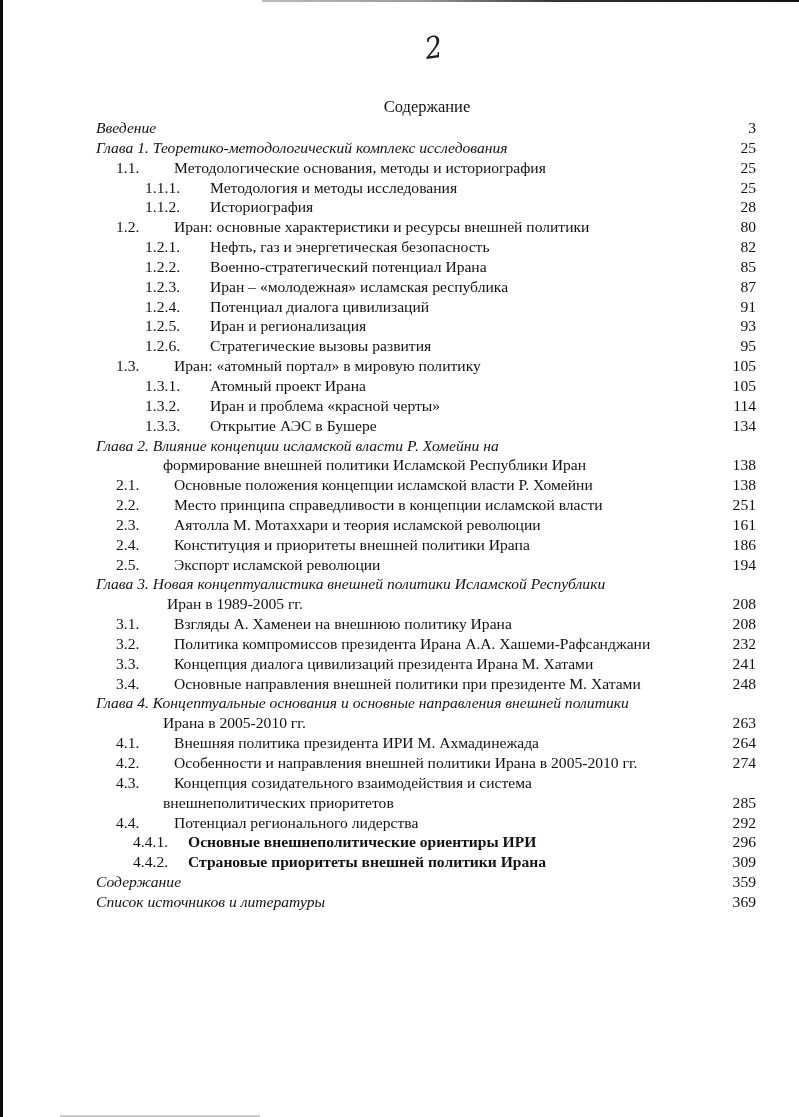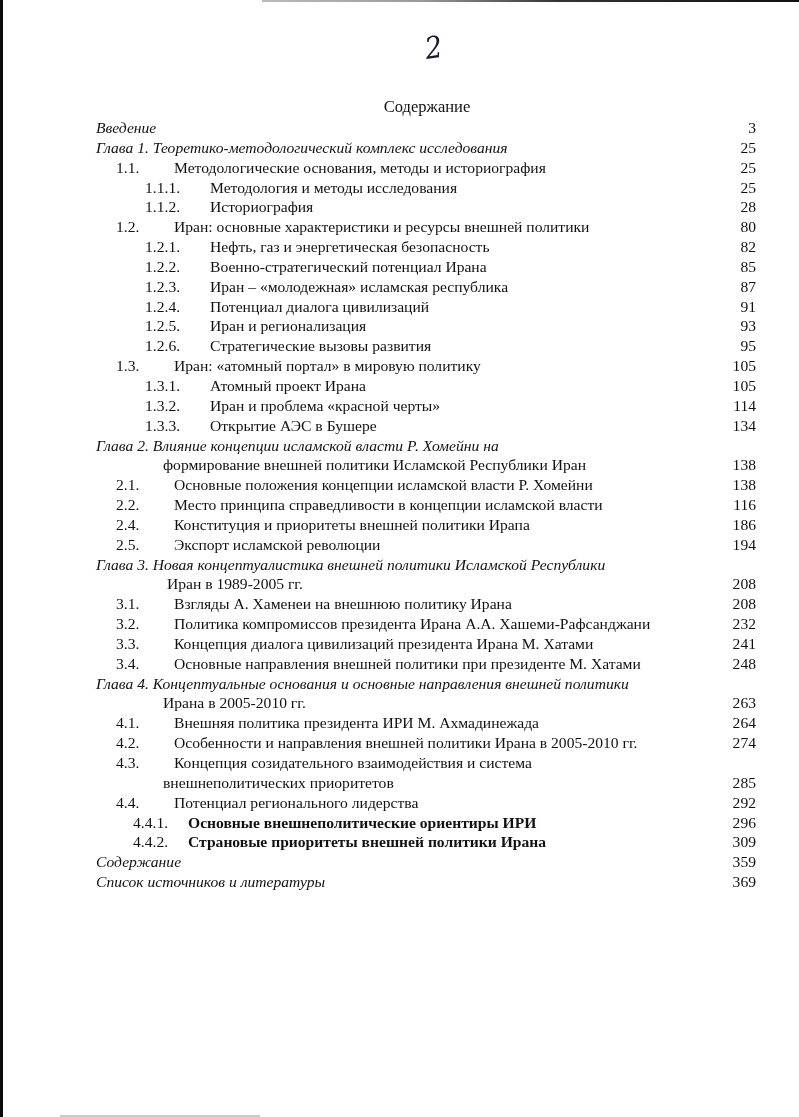--- a/index.html
+++ b/index.html
@@ -189,21 +189,26 @@
       <span class="page">138</span>
     </div>
     <div class="row lvl1">
       <span class="num">2.1.</span>
       <span class="txt">Основные положения концепции исламской власти Р. Хомейни</span>
       <span class="page">138</span>
     </div>
     <div class="row lvl1">
       <span class="num">2.2.</span>
       <span class="txt">Место принципа справедливости в концепции исламской власти</span>
-      <span class="page">116</span>
+      <span class="page">251</span>
+    </div>
+    <div class="row lvl1">
+      <span class="num">2.3.</span>
+      <span class="txt">Аятолла М. Мотаххари и теория исламской революции</span>
+      <span class="page">161</span>
     </div>
     <div class="row lvl1">
       <span class="num">2.4.</span>
       <span class="txt">Конституция и приоритеты внешней политики Ирапа</span>
       <span class="page">186</span>
     </div>
     <div class="row lvl1">
       <span class="num">2.5.</span>
       <span class="txt">Экспорт исламской революции</span>
       <span class="page">194</span>

